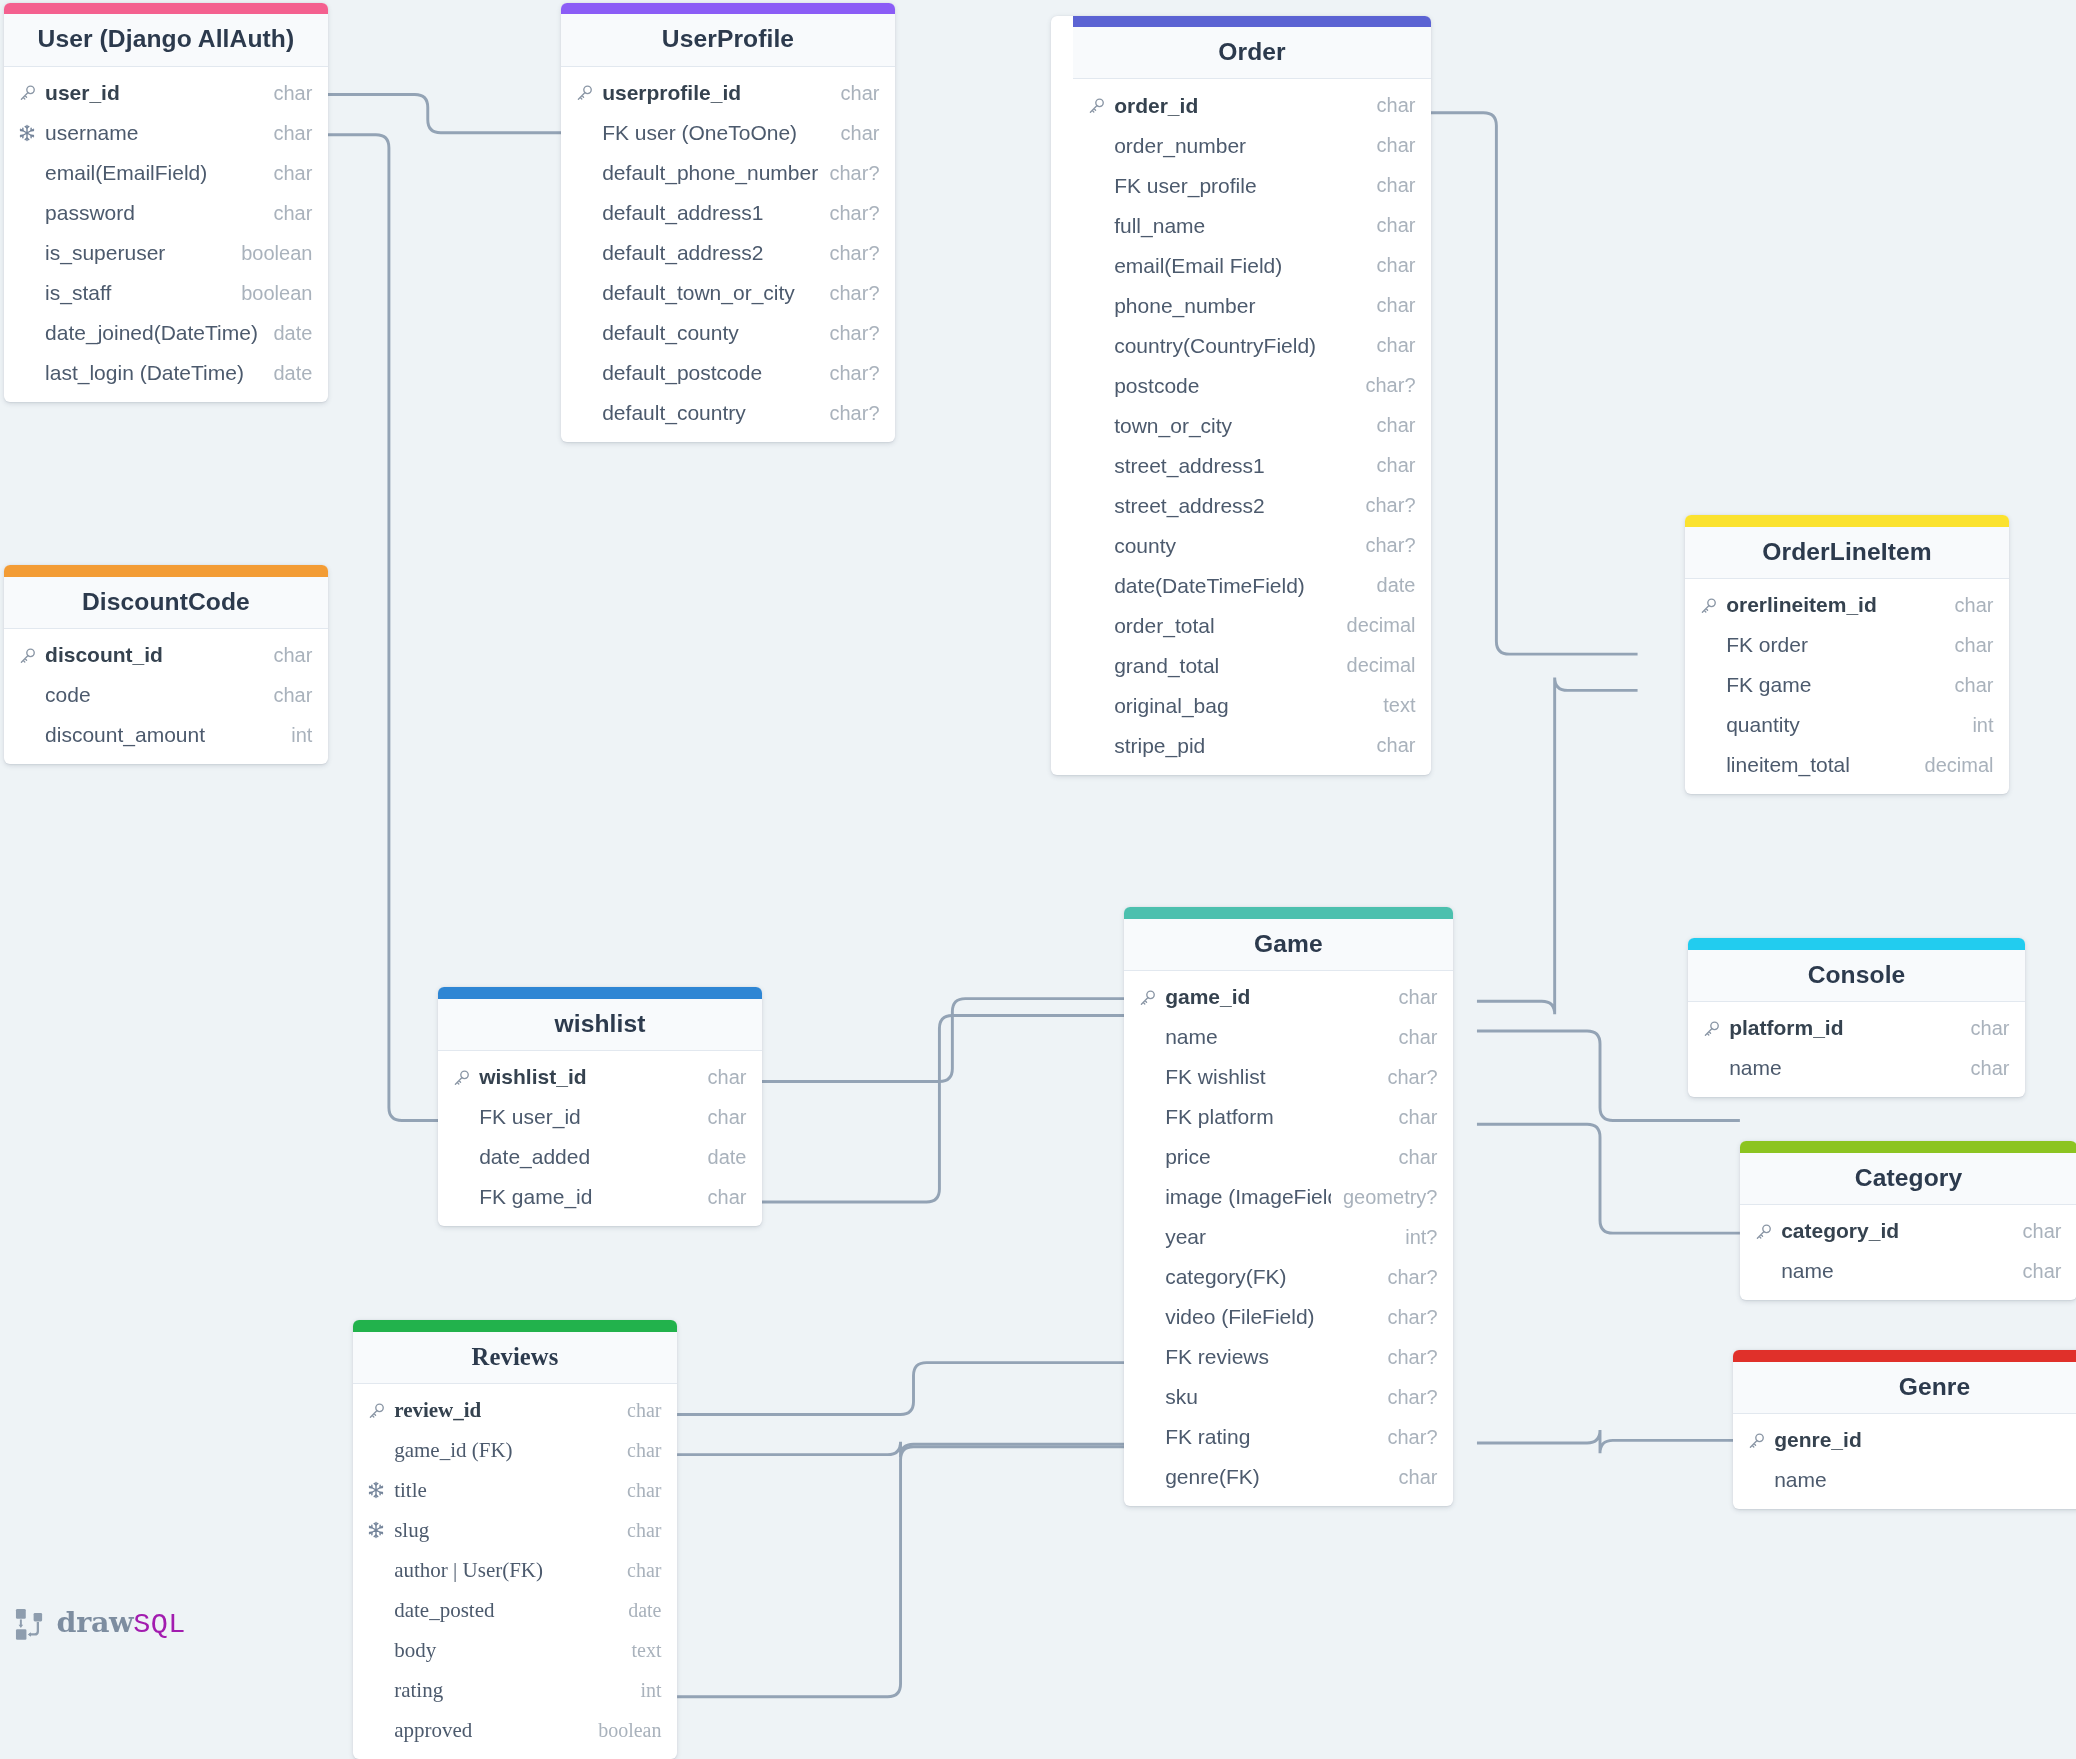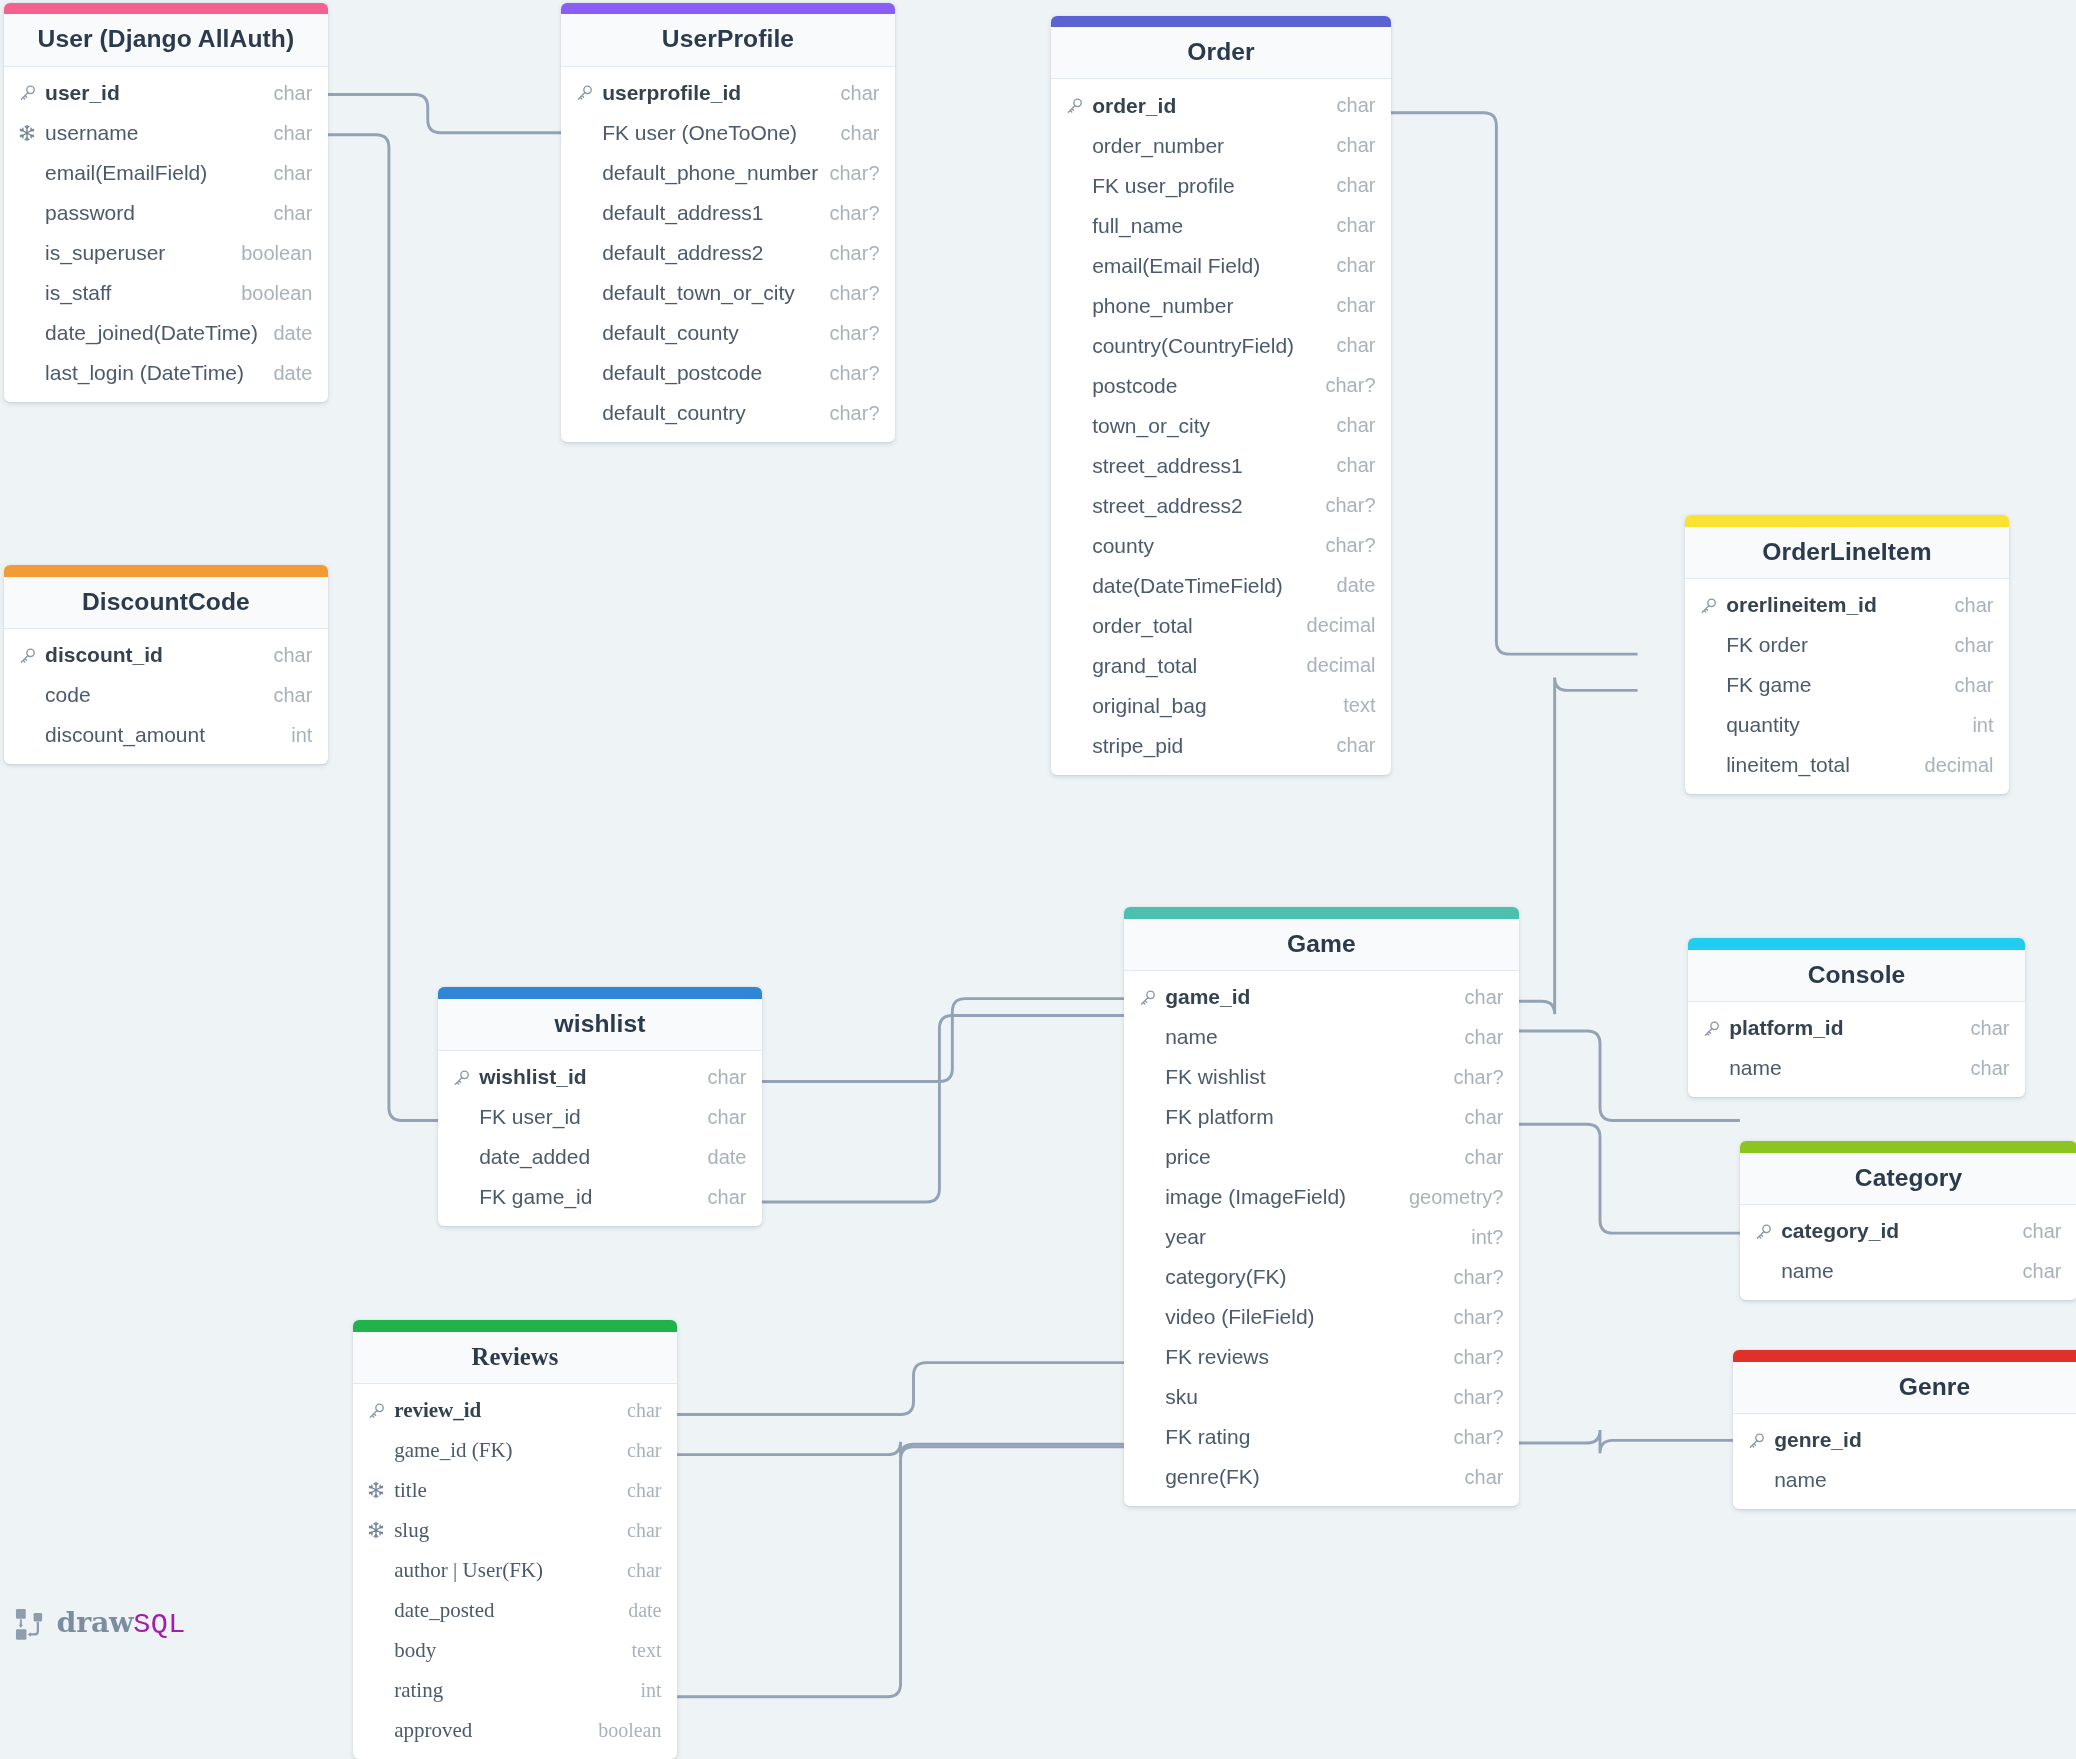--- a/index.html
+++ b/index.html
@@ -205,21 +205,21 @@
             <span class="fname">default_postcode</span>
             <span class="ftype">char?</span>
           </div>
           <div class="row">
             <span class="ic"></span>
             <span class="fname">default_country</span>
             <span class="ftype">char?</span>
           </div>
         </div>
       </div>
-      <div class="table" style="left: 1051px; top: 15.5px; width: 340px;">
+      <div class="table" style="left: 1051px; top: 15.5px; width: 380px; padding-left: 22px;">
         <div class="accent" style="background: rgb(91, 99, 211);"></div>
         <div class="thead">
           <div class="ttitle">Order</div>
         </div>
         <div class="rows">
           <div class="row">
             <span class="ic">
               <svg width="19.4" height="19.4" viewBox="0 0 24 24" fill="none" stroke="#8b97a6" stroke-width="1.7" stroke-linecap="round" stroke-linejoin="round">
                 <circle cx="15.5" cy="8.5" r="4.6"></circle>
                 <path d="M12.4 11.8 L4.2 20 M6.4 17.8 l2 2 M8.6 15.6 l2 2"></path>
@@ -369,21 +369,21 @@
             <span class="fname">quantity</span>
             <span class="ftype">int</span>
           </div>
           <div class="row">
             <span class="ic"></span>
             <span class="fname">lineitem_total</span>
             <span class="ftype">decimal</span>
           </div>
         </div>
       </div>
-      <div class="table" style="left: 1124px; top: 907px; width: 395px;">
+      <div class="table" style="left: 1124px; top: 907px; width: 329px;">
         <div class="accent" style="background: rgb(76, 192, 174);"></div>
         <div class="thead">
           <div class="ttitle">Game</div>
         </div>
         <div class="rows">
           <div class="row">
             <span class="ic">
               <svg width="19.4" height="19.4" viewBox="0 0 24 24" fill="none" stroke="#8b97a6" stroke-width="1.7" stroke-linecap="round" stroke-linejoin="round">
                 <circle cx="15.5" cy="8.5" r="4.6"></circle>
                 <path d="M12.4 11.8 L4.2 20 M6.4 17.8 l2 2 M8.6 15.6 l2 2"></path>

